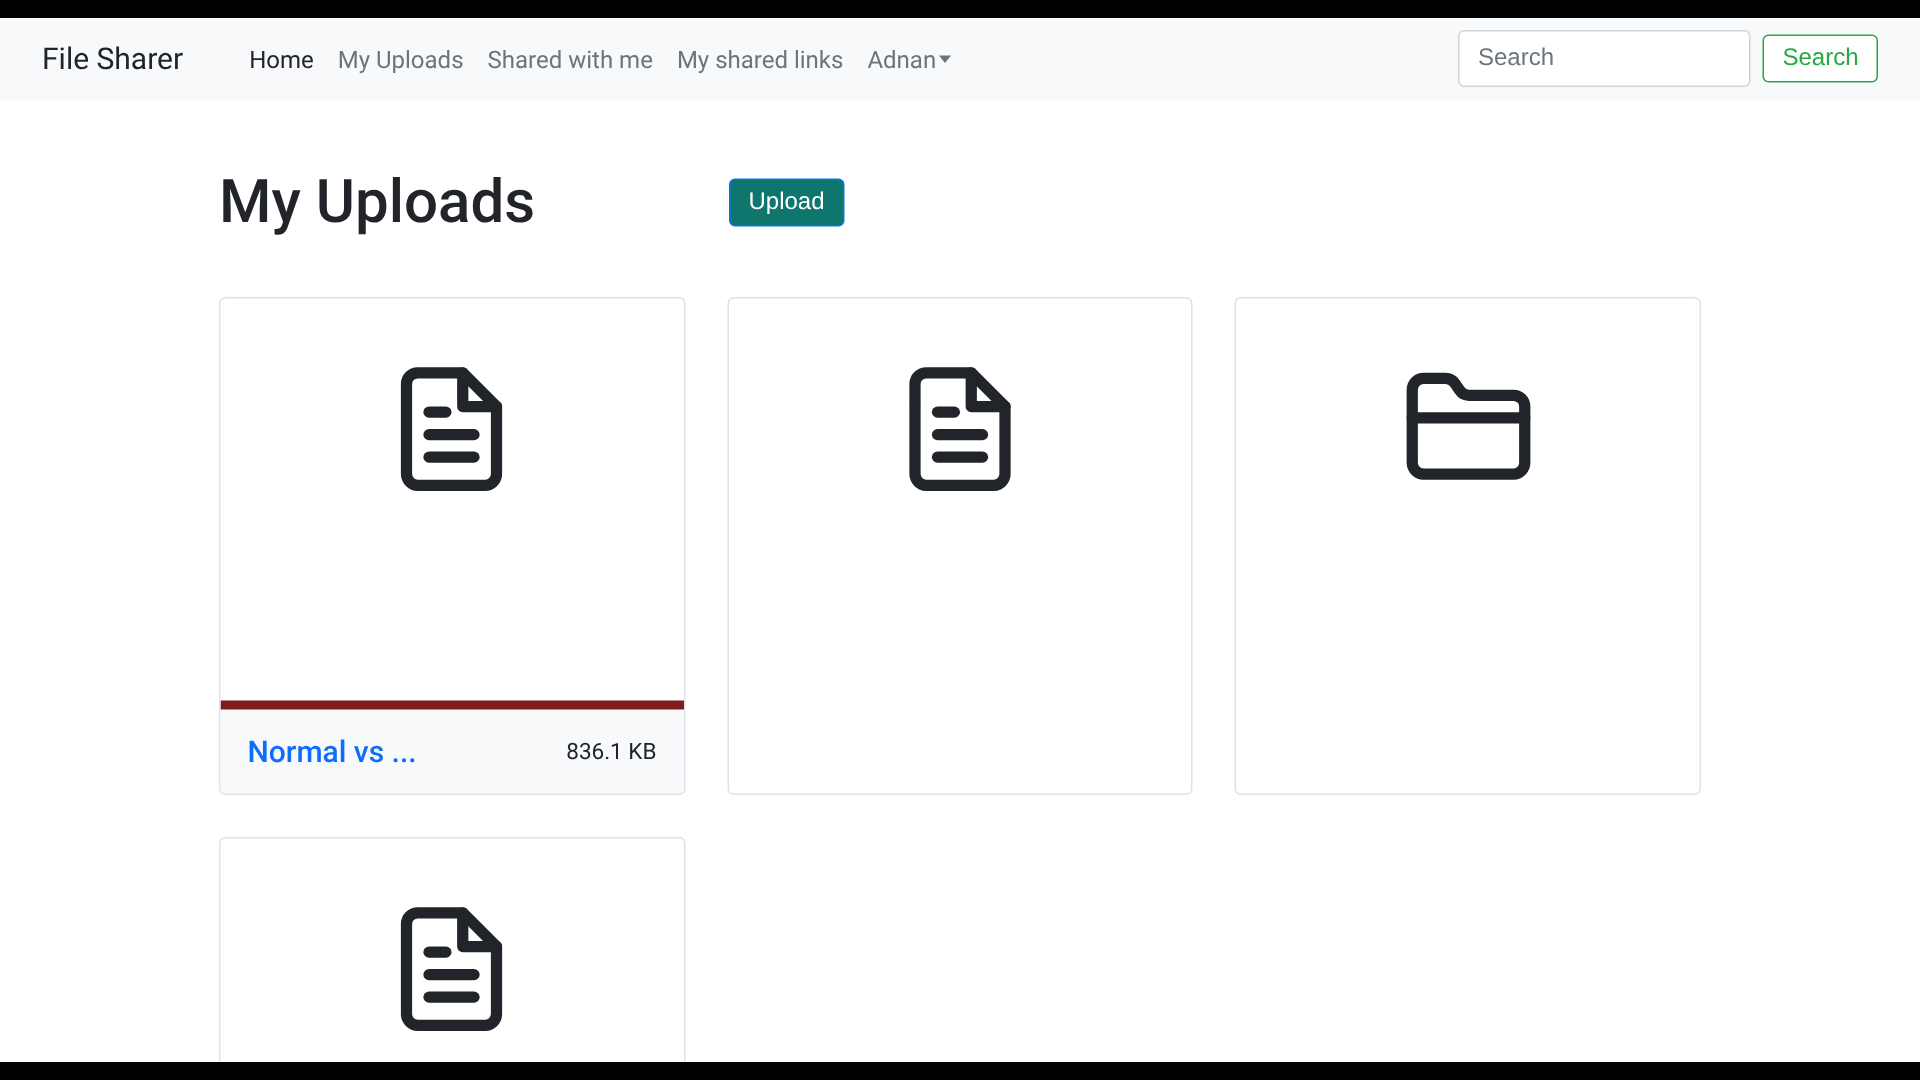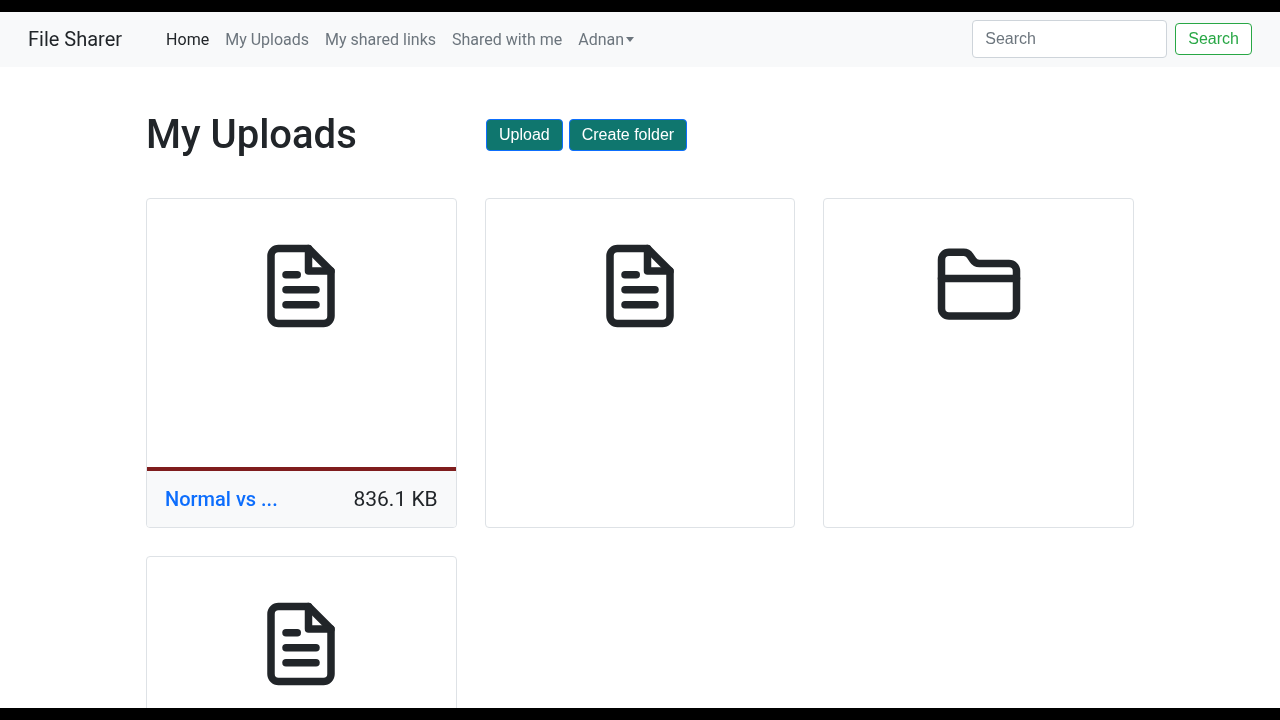--- a/index.html
+++ b/index.html
@@ -137,36 +137,36 @@
   }
   .card-icon-area {
     height: 268px;
     display: flex;
     align-items: flex-start;
     justify-content: center;
     padding-top: 42px;
   }
   .card-footer {
     background: #f8f9fa;
-    border-top: 4px solid #7f1d1d;
+    border-top: 6px solid #7f1d1d;
     padding: 16px 18px;
     display: flex;
     align-items: center;
     justify-content: space-between;
   }
   .card-name {
     color: #0d6efd;
     font-size: 20px;
     font-weight: 500;
     text-decoration: none;
     cursor: pointer;
   }
   .card-size {
     color: #212529;
-    font-size: 21px;
+    font-size: 15px;
   }
   .file-icon, .folder-icon {
     width: 90px;
     height: 90px;
   }
   .file-icon-sm {
     width: 90px;
     height: 90px;
   }
 </style>
@@ -174,40 +174,39 @@
 <body>
 
 <div class="topbar"></div>
 
 <nav class="navbar">
   <div class="navbar-left">
     <span class="brand">File Sharer</span>
     <div class="nav-links">
       <a class="nav-link active">Home</a>
       <a class="nav-link">My Uploads</a>
+      <a class="nav-link">Shared with me</a>
       <a class="nav-link">My shared links</a>
-      <a class="nav-link">Shared with me</a>
       <a class="nav-link dropdown">
         <span>Adnan</span>
         <span class="caret"></span>
       </a>
     </div>
   </div>
   <div class="navbar-right">
     <input class="search-input" placeholder="Search" style="">
     <button class="btn btn-outline-success">Search</button>
   </div>
 </nav>
 
 <div class="container">
   <div class="page-header">
     <h1 class="page-title">My Uploads</h1>
     <div class="action-buttons">
       <button class="btn btn-primary">Upload</button>
-      <button class="btn btn-primary">Create folder</button>
     </div>
   </div>
 
   <div class="grid">
 
     <div class="card">
       <div class="card-icon-area">
         <svg class="file-icon" viewBox="0 0 24 24" fill="none" stroke="#212529" stroke-width="2" stroke-linecap="round" stroke-linejoin="round">
           <path d="M14 2H6a2 2 0 0 0-2 2v16a2 2 0 0 0 2 2h12a2 2 0 0 0 2-2V8z"></path>
           <polyline points="14 2 14 8 20 8"></polyline>

